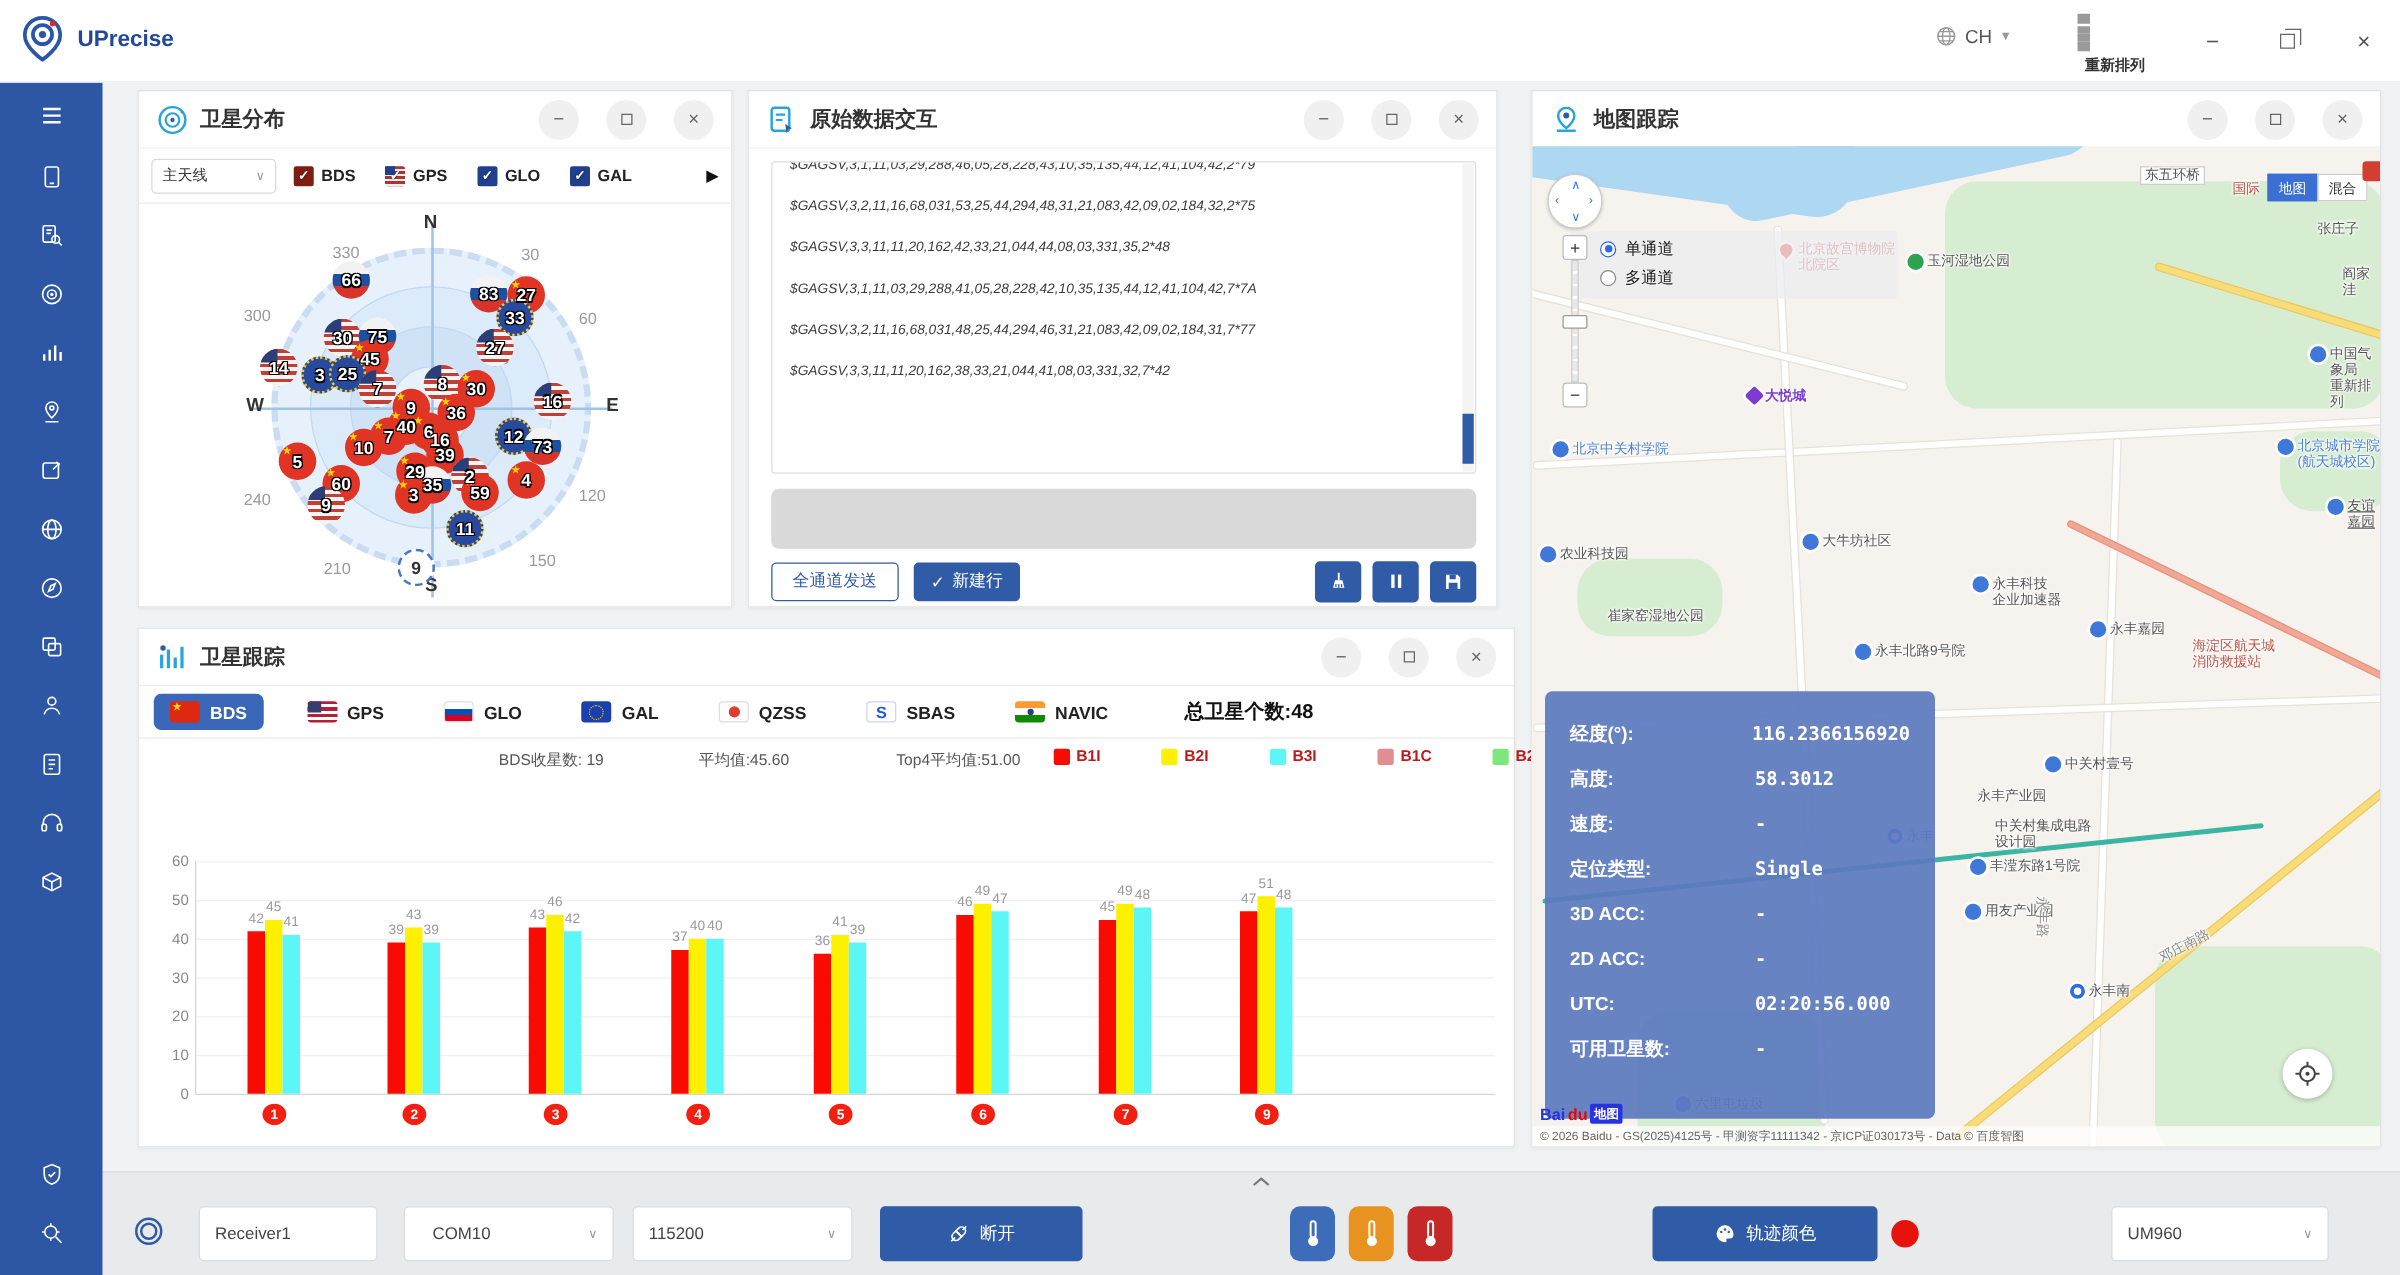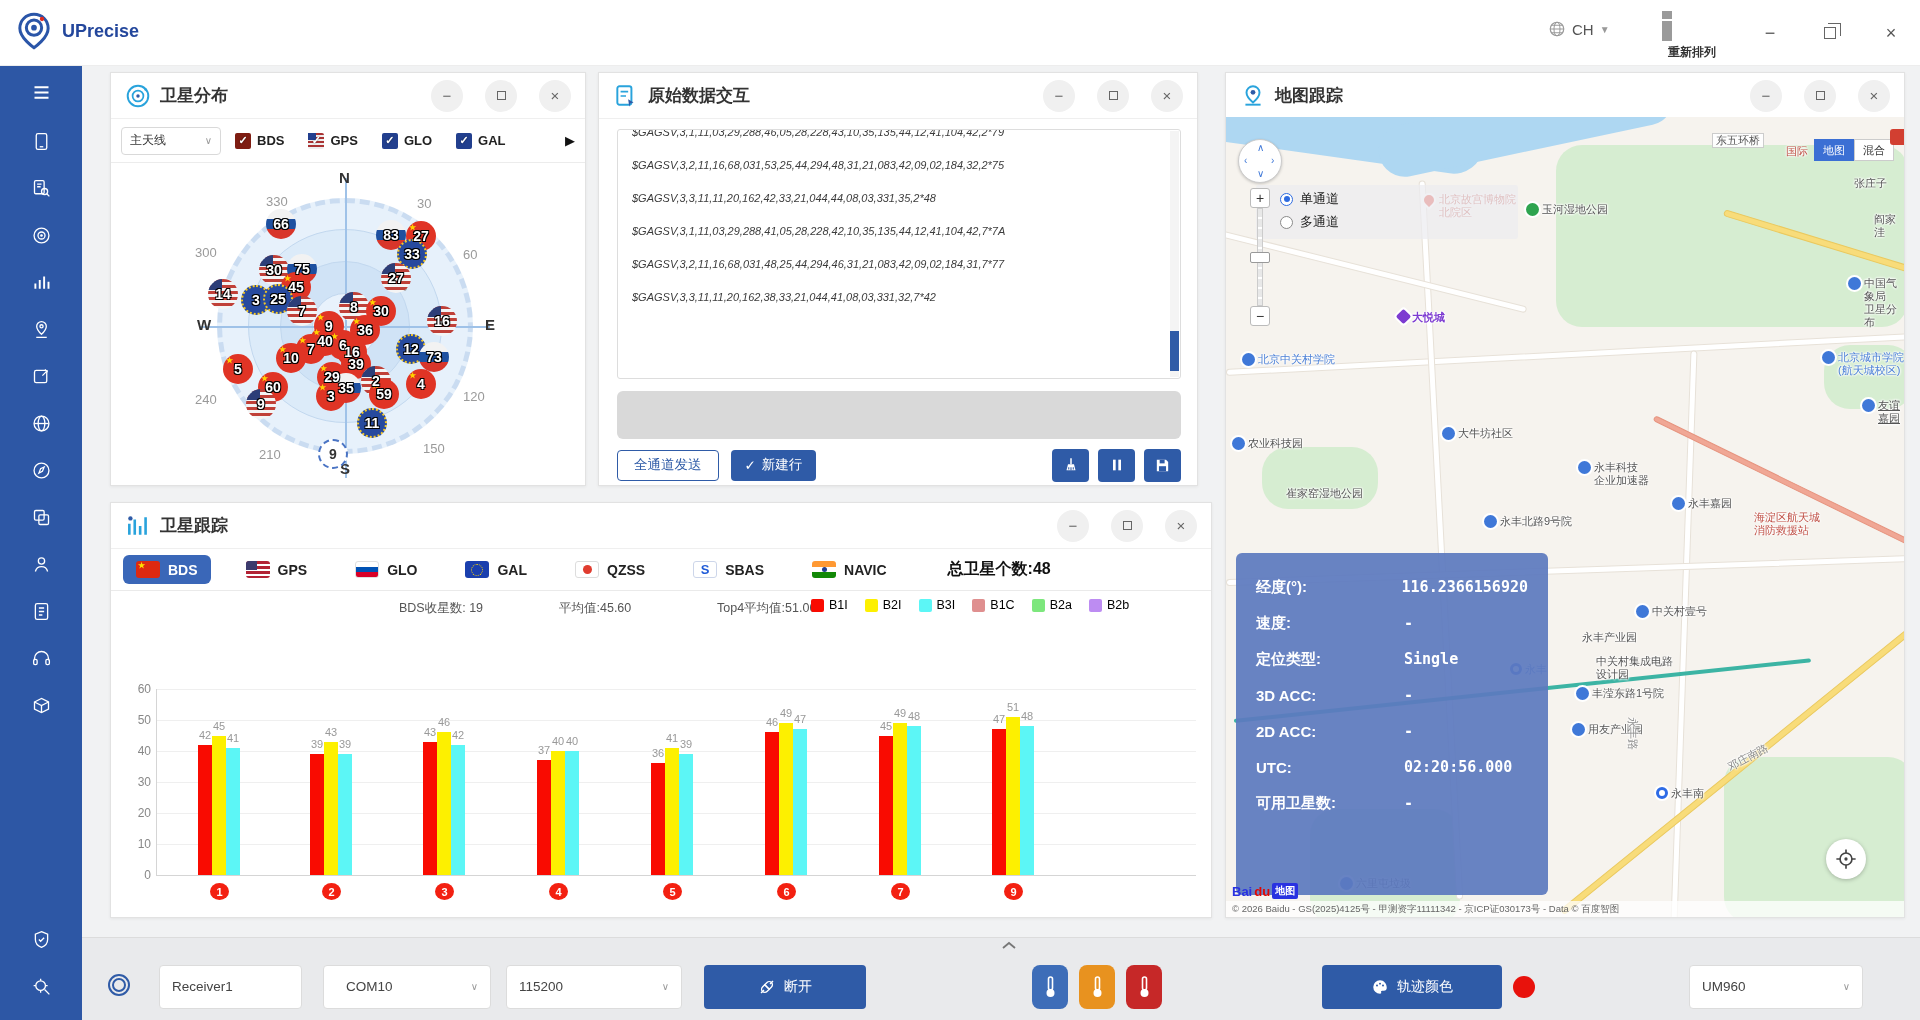--- a/index.html
+++ b/index.html
@@ -88,21 +88,21 @@
   .flag-us::before{content:"";position:absolute;left:0;top:0;width:11px;height:9px;background:#3c3b6e;}
   .flag-ru { background:linear-gradient(180deg,#fff 0 34%,#0052b4 34% 66%,#d80027 66%); border:1px solid #e0e0e0;}
   .flag-eu { background:#1a3fae; } .flag-eu::before{content:"";width:10px;height:10px;border:1.5px dotted #ffd500;border-radius:50%;}
   .flag-jp { background:#fff; border:1px solid #ddd; } .flag-jp::before{content:"";width:9px;height:9px;border-radius:50%;background:#e03c2f;}
   .flag-sbas { background:#fff; border:1px solid #cdd6ea; color:#1f5bd8; font-weight:bold; font-size:13px; }
   .flag-in { background:linear-gradient(180deg,#f93 0 34%,#fff 34% 66%,#128807 66%); } .flag-in::before{content:"";width:5px;height:5px;border-radius:50%;background:#223f8e;}
   .total-sats { font-size:16px; font-weight:bold; color:#111; margin-left:26px; }
   .statrow { position:relative; height:34px; }
   .stat { position:absolute; top:9px; font-size:12.5px; color:#555; }
   .legend { position:absolute; left:700px; top:7px; display:flex; gap:17px; }
-  .leg-item { display:flex; align-items:center; gap:5px; font-size:12.5px; font-weight:normal; color:#000000; }
+  .leg-item { display:flex; align-items:center; gap:5px; font-size:12.5px; font-weight:bold; color:#b91c1c;margin-left:32px; }
   .leg-sw { width:13px; height:13px; border-radius:2px; }
   .chart { position:absolute; left:0; top:124px; width:1100px; height:290px; }
   .gline { position:absolute; left:45px; width:1040px; height:1px; background:#efefef; }
   .gline.base { background:#d5d5d5; }
   .ylab { position:absolute; left:14px; width:26px; text-align:right; font-size:12px; color:#888; }
   .vaxis { position:absolute; left:45px; width:1px; background:#d5d5d5; }
   .bar { position:absolute; width:14px; }
   .bval { position:absolute; width:30px; text-align:center; font-size:11px; color:#999; }
   .catdot { position:absolute; width:19px; height:17px; border-radius:50%; background:#f32011; color:#fff; font-size:11px; font-weight:bold; display:flex; align-items:center; justify-content:center; }
 
@@ -741,21 +741,21 @@
       <div id="map-labels">
           <div class="mlabel chip" style="left: 486px; top: 16px;"><span>东五环桥</span></div>
           <div class="mlabel red" style="left: 560px; top: 28px;"><span>国际</span></div>
           <div class="mlabel " style="left: 628px; top: 60px;"><span>张庄子</span></div>
           <div class="mlabel " style="left: 648px; top: 96px;"><span>阎家洼</span></div>
           <div class="mlabel " style="left: 300px; top: 86px;"><span class="mk mk-tree"></span><span>玉河湿地公园</span></div>
           <div class="mlabel red" style="left: 196px; top: 76px;"><span class="mk mk-pin"></span><span>北京故宫博物院
 北院区</span></div>
           <div class="mlabel purple" style="left: 172px; top: 194px;"><span class="mk mk-diamond"></span><span>大悦城</span></div>
           <div class="mlabel " style="left: 622px; top: 160px;"><span class="mk mk-poi"></span><span>中国气象局
-卫星分布</span></div>
+重新排列</span></div>
           <div class="mlabel blue" style="left: 16px; top: 236px;"><span class="mk mk-poi"></span><span>北京中关村学院</span></div>
           <div class="mlabel blue" style="left: 596px; top: 234px;"><span class="mk mk-poi"></span><span>北京城市学院
 (航天城校区)</span></div>
           <div class="mlabel " style="left: 636px; top: 282px; text-decoration: underline;"><span class="mk mk-poi"></span><span>友谊嘉园</span></div>
           <div class="mlabel " style="left: 216px; top: 310px;"><span class="mk mk-poi"></span><span>大牛坊社区</span></div>
           <div class="mlabel " style="left: 6px; top: 320px;"><span class="mk mk-poi"></span><span>农业科技园</span></div>
           <div class="mlabel " style="left: 352px; top: 344px;"><span class="mk mk-poi"></span><span>永丰科技
 企业加速器</span></div>
           <div class="mlabel " style="left: 446px; top: 380px;"><span class="mk mk-poi"></span><span>永丰嘉园</span></div>
           <div class="mlabel " style="left: 60px; top: 370px;"><span>崔家窑湿地公园</span></div>
@@ -804,20 +804,24 @@
         <div class="mt-btn">混合</div>
       </div>
       <div class="mini-red"></div>
 
       <div class="geo-overlay" id="geo-overlay">
           <div class="geo-row">
             <span class="geo-lb">经度(°):</span>
             <span class="geo-val">116.2366156920</span>
           </div>
           <div class="geo-row">
+            <span class="geo-lb">高度:</span>
+            <span class="geo-val">58.3012</span>
+          </div>
+          <div class="geo-row">
             <span class="geo-lb">速度:</span>
             <span class="geo-val">-</span>
           </div>
           <div class="geo-row">
             <span class="geo-lb">定位类型:</span>
             <span class="geo-val">Single</span>
           </div>
           <div class="geo-row">
             <span class="geo-lb">3D ACC:</span>
             <span class="geo-val">-</span>

